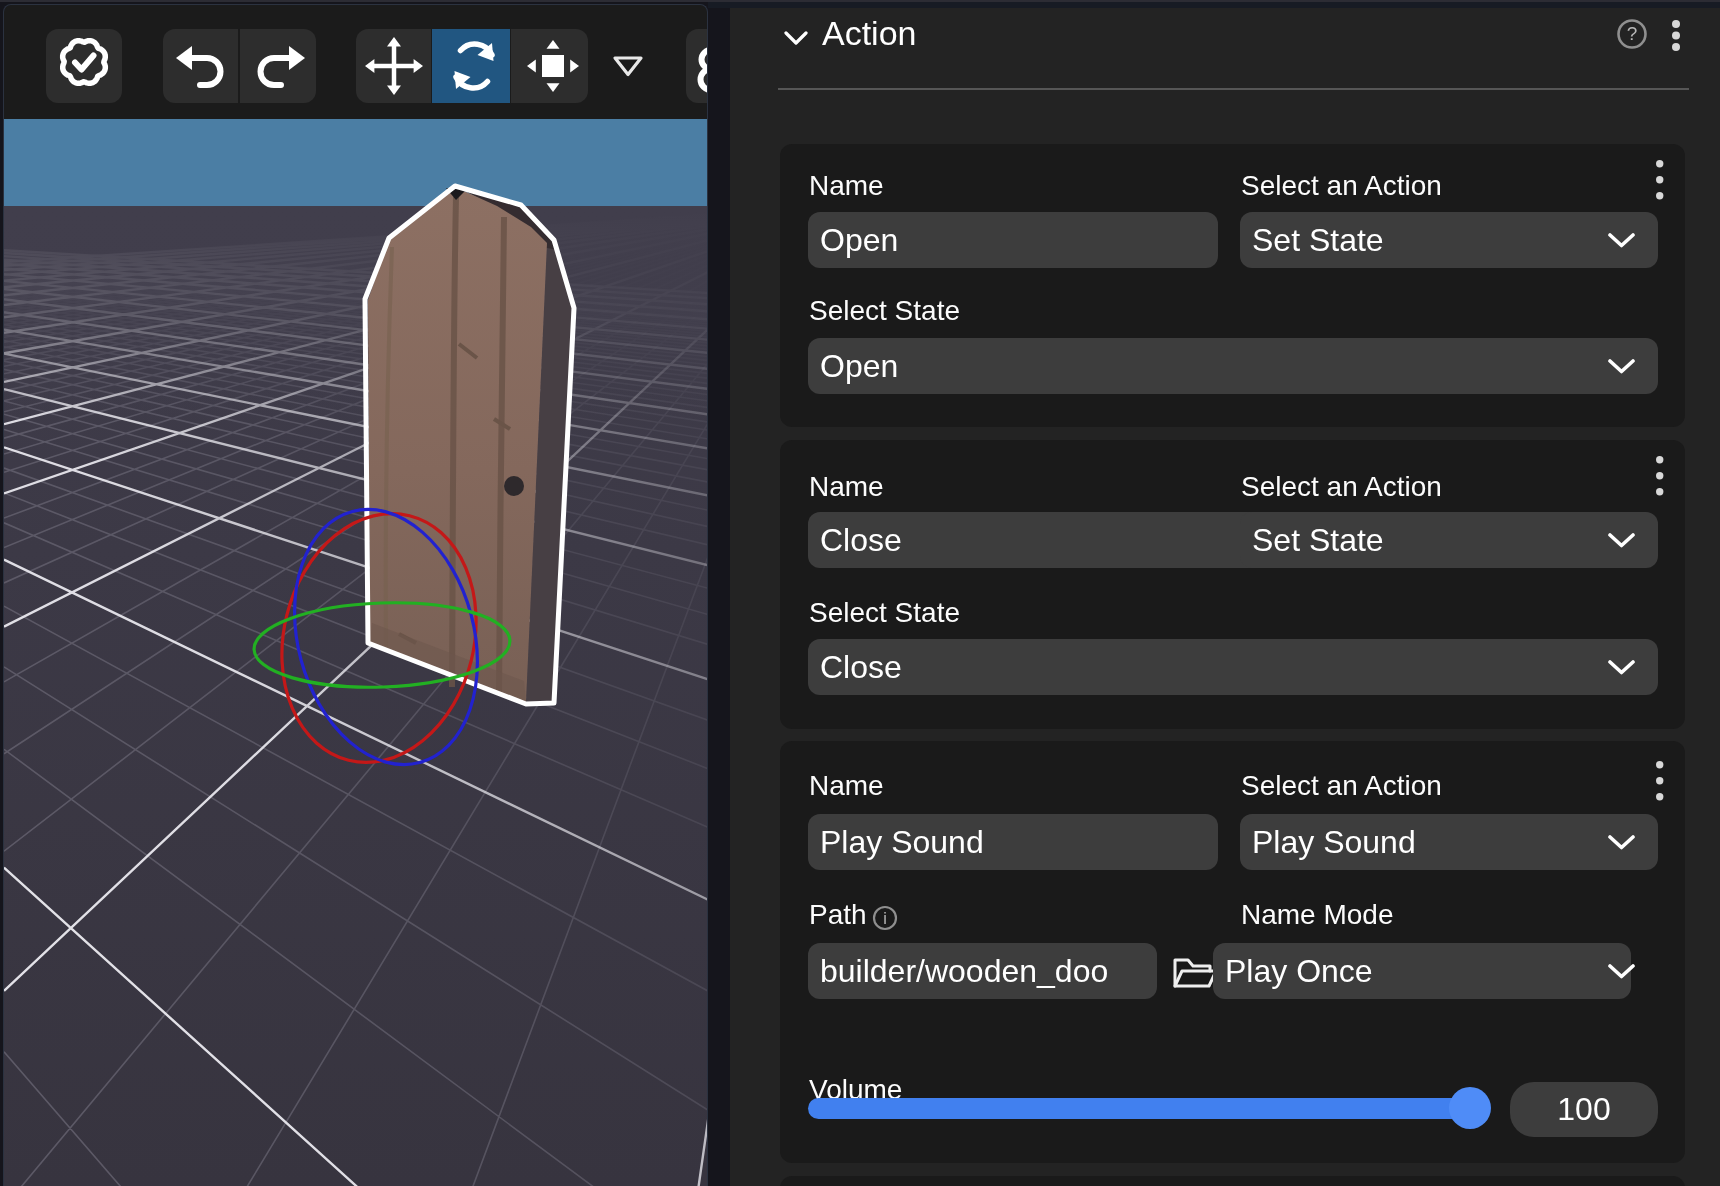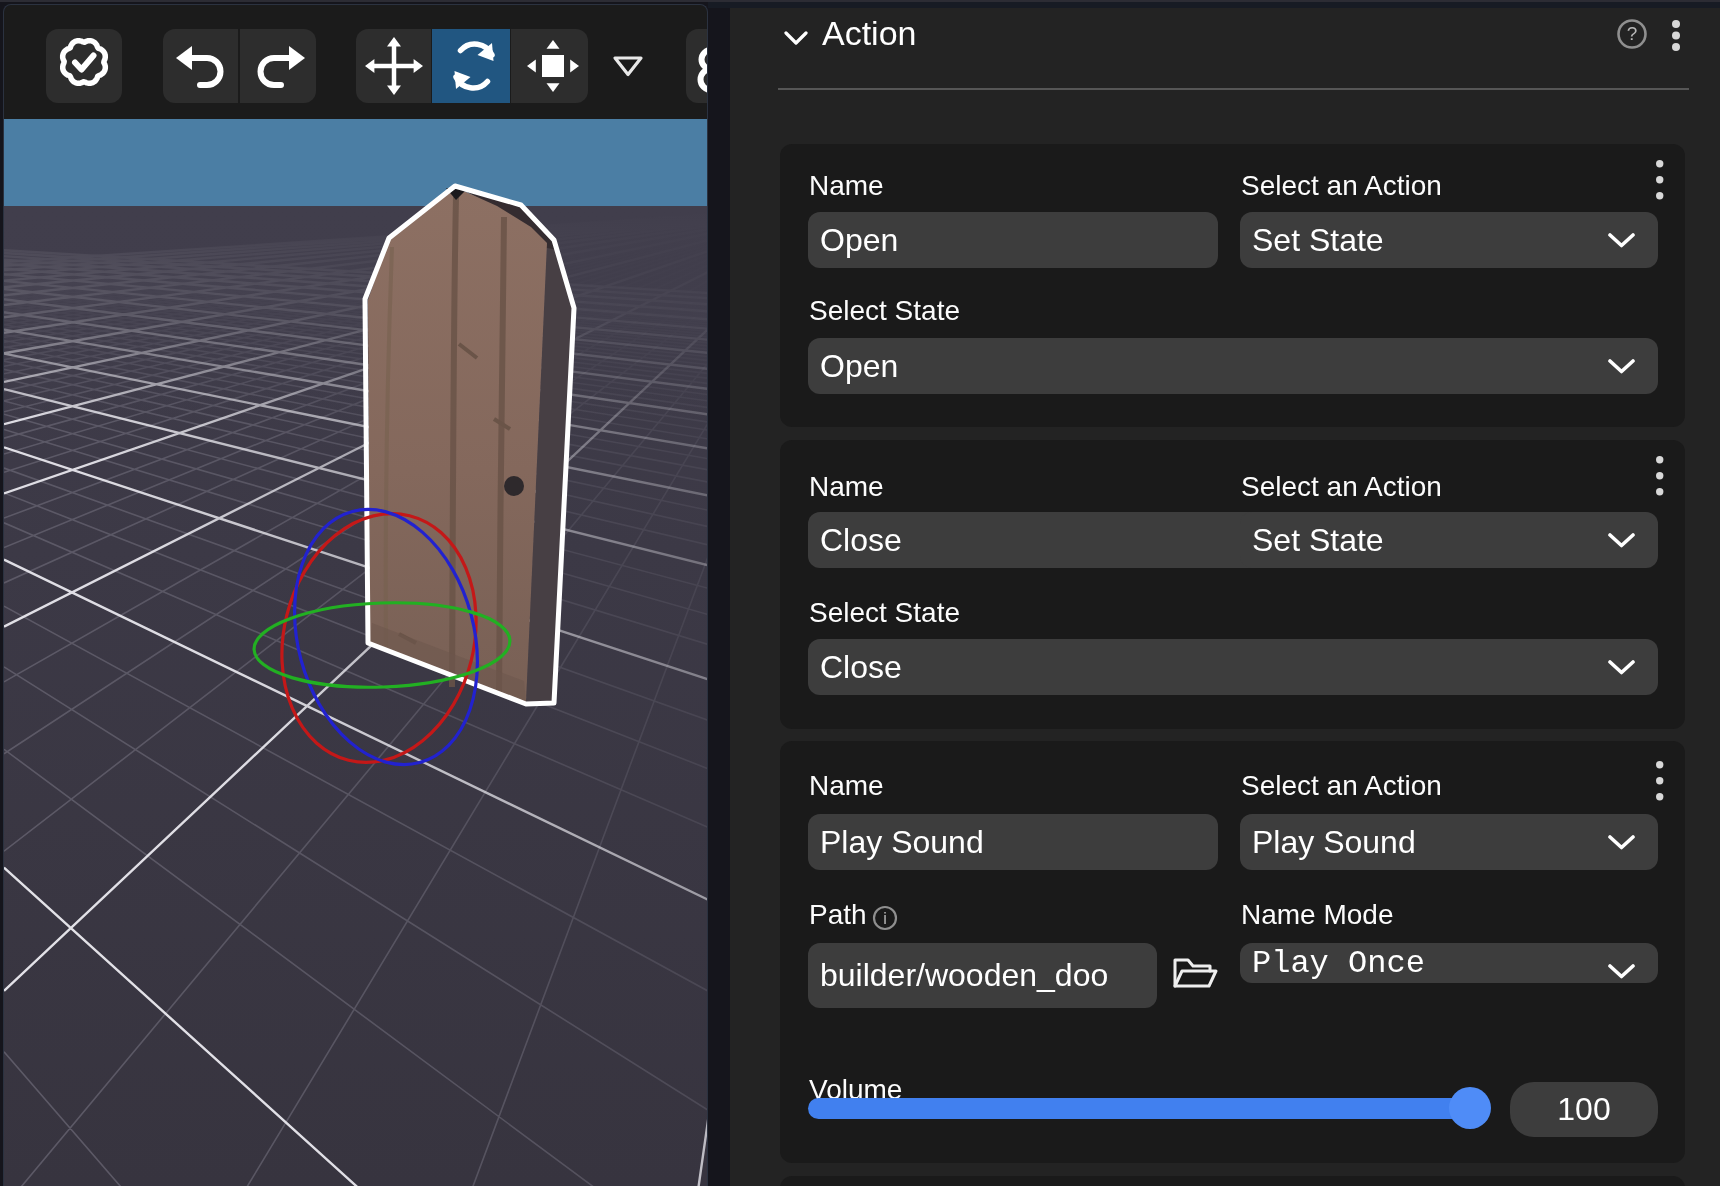--- a/index.html
+++ b/index.html
@@ -183,26 +183,26 @@
 <div class="abs inp" style="left:510px;top:806px;width:418px;height:56px;">Play Sound</div>
 <svg class="abs chev" style="left:878px;top:827px" width="27" height="15" viewBox="0 0 27 15">
         <path d="M2,2 L13.5,12.5 L25,2" stroke="#ffffff" stroke-width="3.6" fill="none" stroke-linecap="round" stroke-linejoin="round"></path>
       </svg>
 <div class="abs lbl" style="left:79px;top:893px;">Path</div>
 <div class="abs lbl" style="left:511px;top:893px;">Name Mode</div>
 <svg class="abs" style="left:142px;top:897px" width="26" height="26" viewBox="0 0 26 26">
         <circle cx="13" cy="13" r="11" stroke="#8f8f8f" stroke-width="2.2" fill="none"></circle>
         <text x="13" y="19" font-size="16" fill="#b8b8b8" text-anchor="middle" font-family="Liberation Sans">i</text>
       </svg>
-<div class="abs inp" style="left:78px;top:935px;width:349px;height:65px;">builder/wooden_doo</div>
+<div class="abs inp" style="left:78px;top:935px;width:349px;height:56px;">builder/wooden_doo</div>
 <svg class="abs" style="left:442px;top:946px" width="46" height="38" viewBox="0 0 46 38">
         <path d="M3,32 L3,6 L16,6 L21,12 L38,12 L38,17" fill="none" stroke="#efefef" stroke-width="3" stroke-linejoin="round" stroke-linecap="round"></path>
         <path d="M3,32 L10,17 L44,17 L37,32 Z" fill="none" stroke="#efefef" stroke-width="3" stroke-linejoin="round"></path>
       </svg>
-<div class="abs inp" style="left:510px;top:935px;width:418px;height:40px;font-family:Liberation Mono, monospace;">Play Once</div>
+<div class="abs inp" style="left:483px;top:935px;width:418px;height:56px;">Play Once</div>
 <svg class="abs chev" style="left:878px;top:956px" width="27" height="15" viewBox="0 0 27 15">
         <path d="M2,2 L13.5,12.5 L25,2" stroke="#ffffff" stroke-width="3.6" fill="none" stroke-linecap="round" stroke-linejoin="round"></path>
       </svg>
 <div class="abs lbl" style="left:79px;top:1068px;">Volume</div>
 <div class="abs" style="left:78px;top:1090px;width:682px;height:21px;background:#4180ef;border-radius:11px;"></div>
 <div class="abs" style="left:719px;top:1079px;width:42px;height:42px;background:#4f8cf7;border-radius:50%;"></div>
 <div class="abs" style="left:780px;top:1074px;width:148px;height:55px;background:#3d3d3d;border-radius:24px;color:#fff;font-size:32px;display:flex;align-items:center;justify-content:center;">100</div>
 <div class="abs card" style="top:1168px;height:60px;"></div>
   </div>
   <div class="abs" id="topstrip2"></div>

